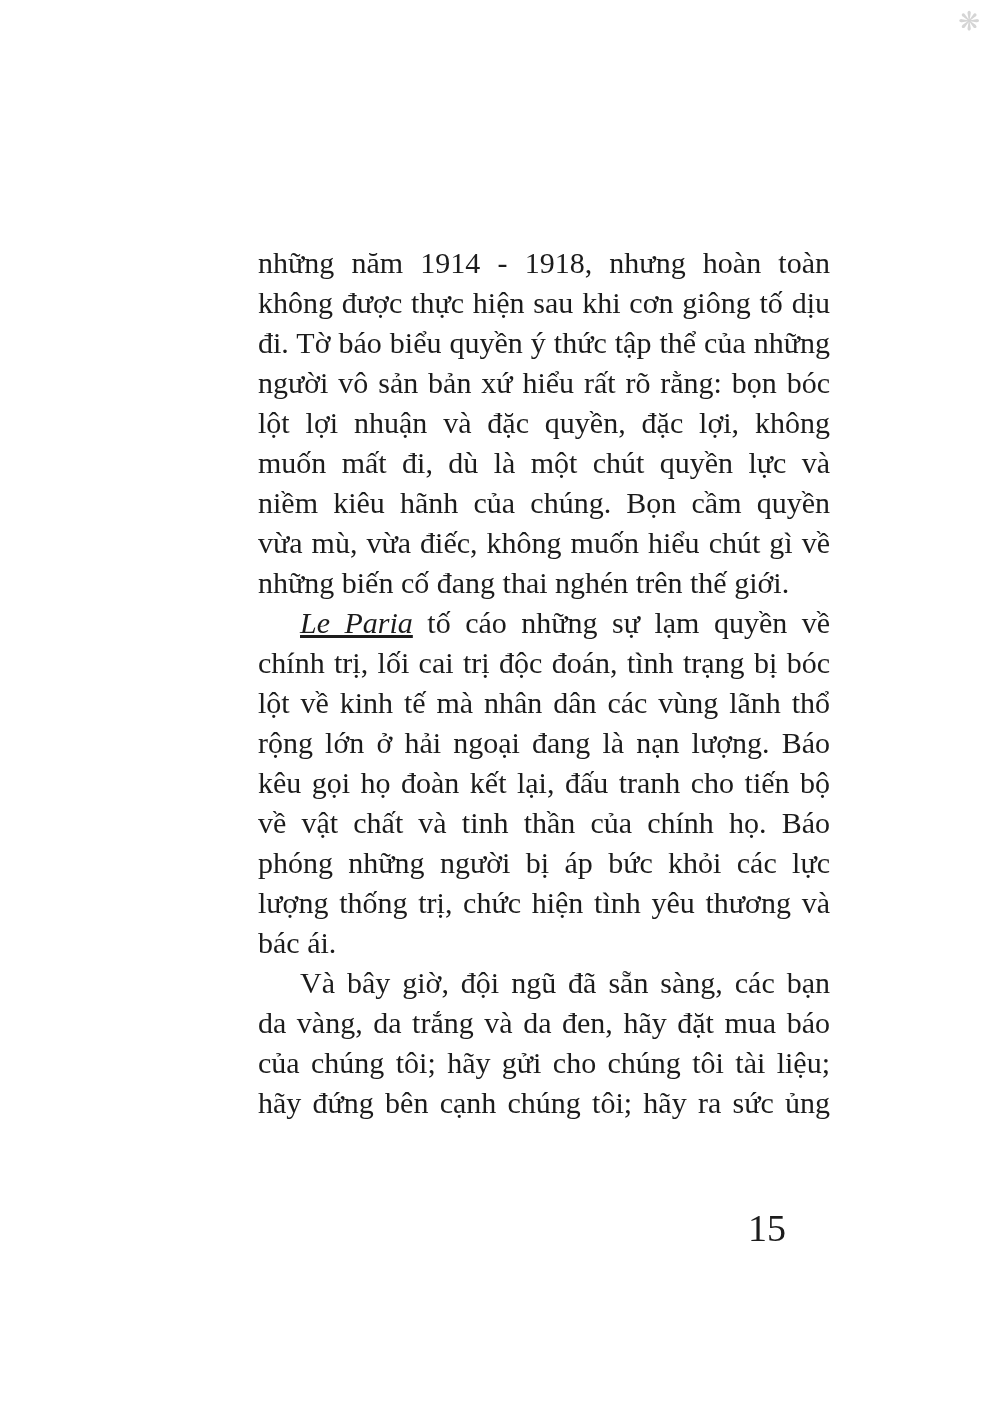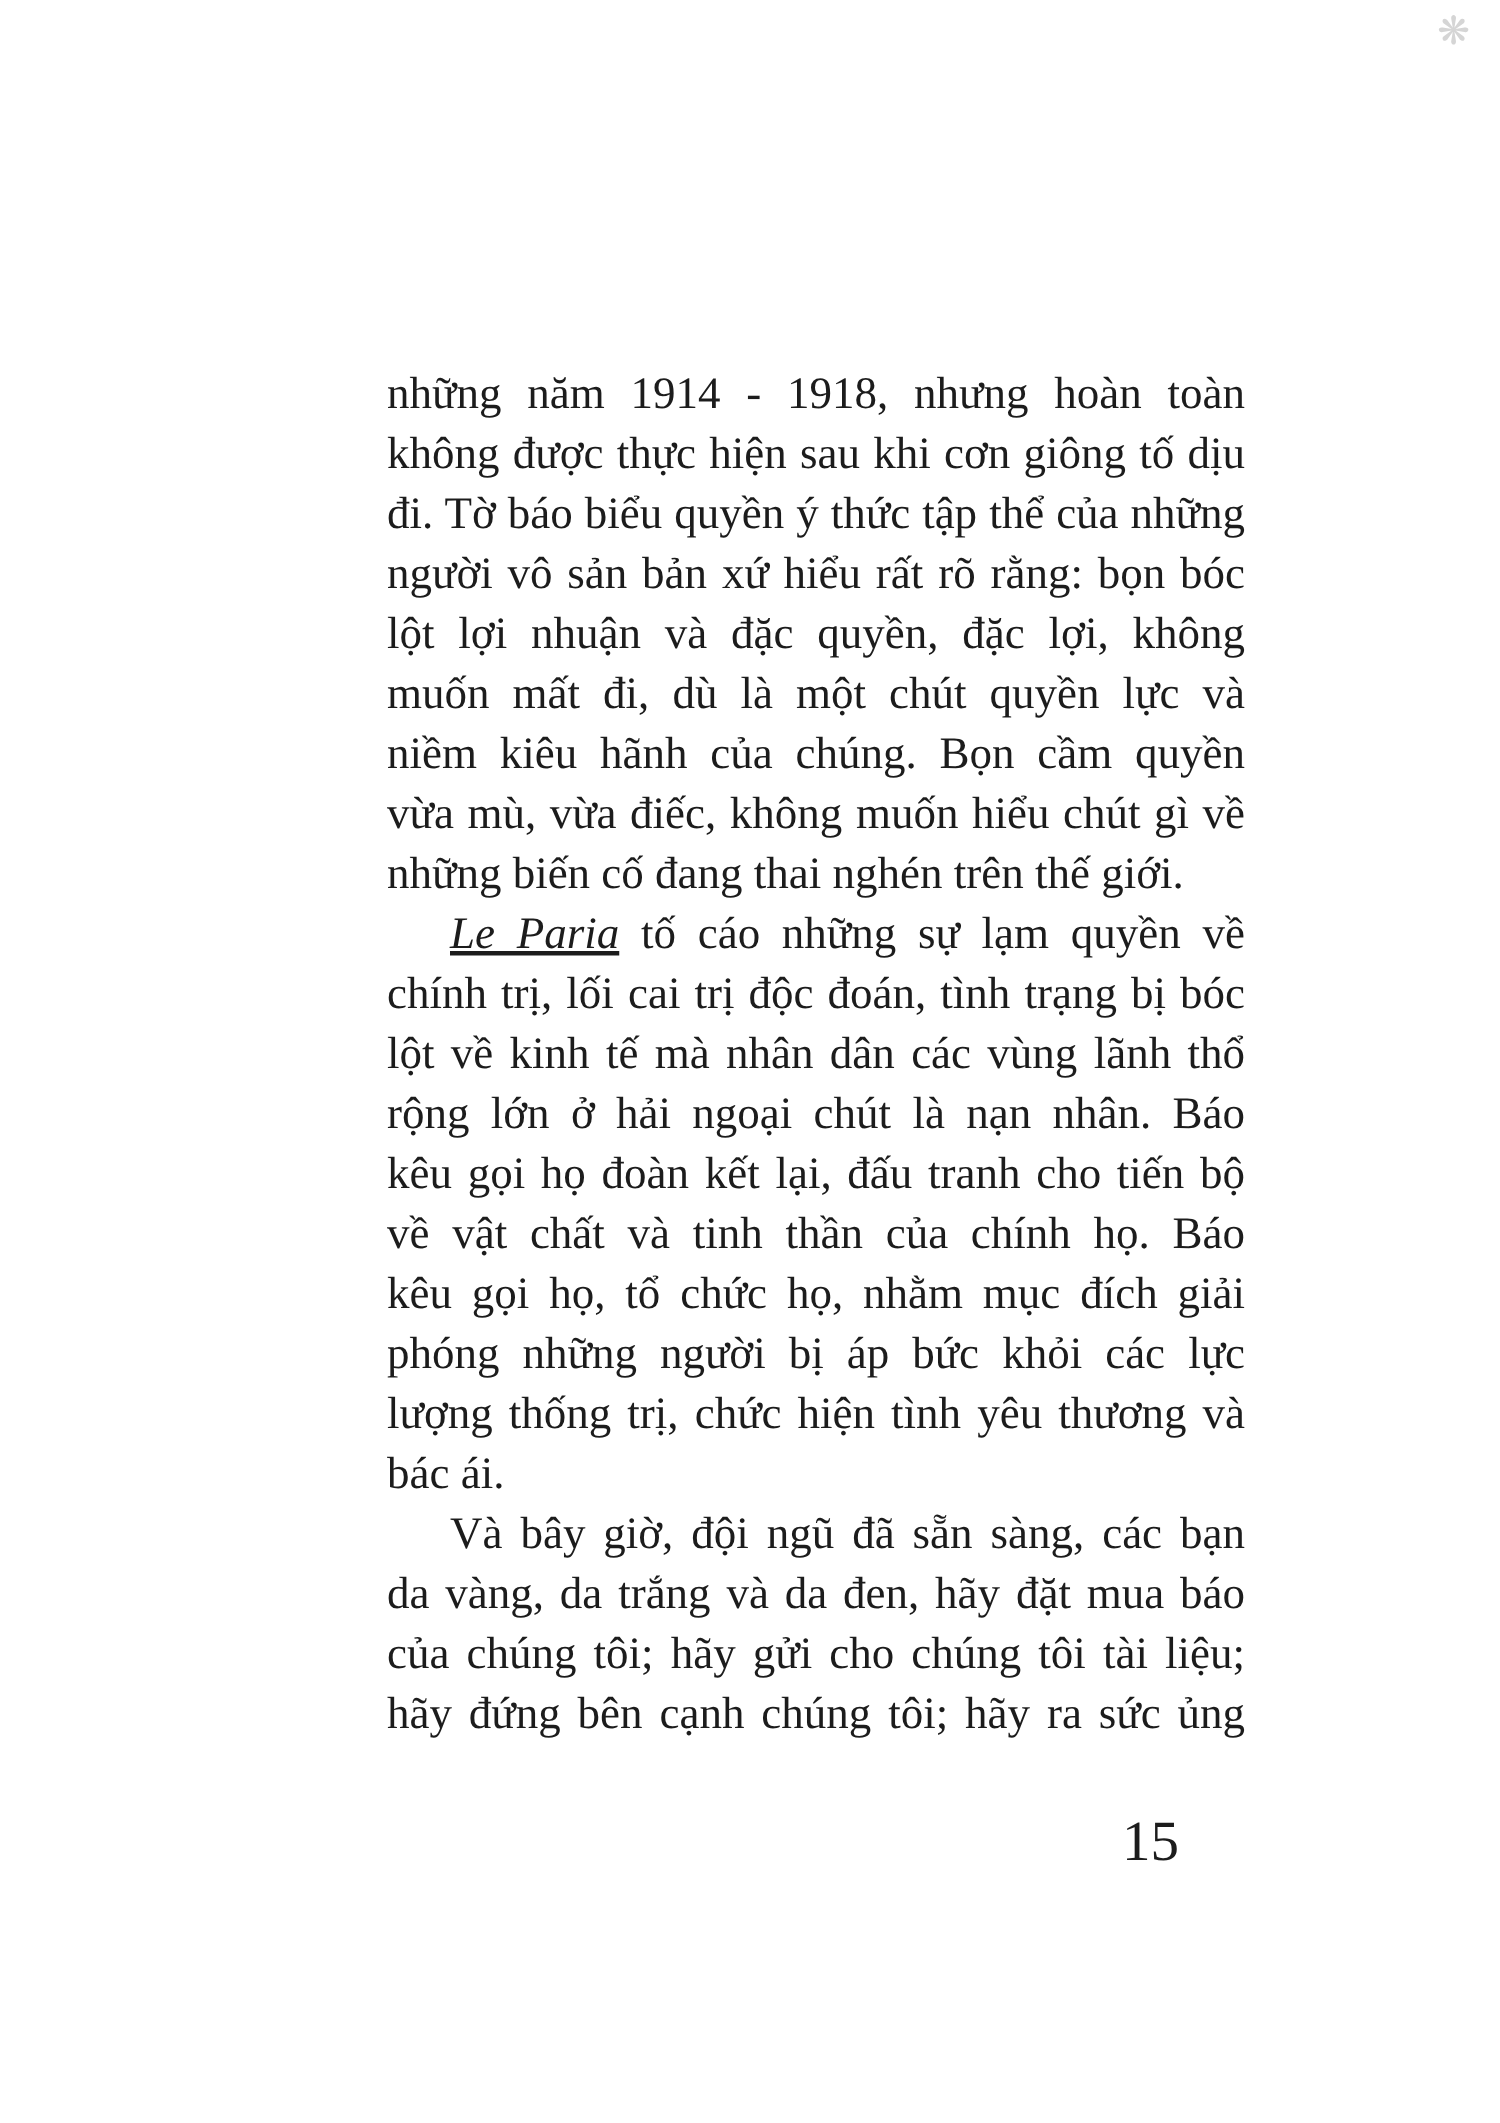--- a/index.html
+++ b/index.html
@@ -82,24 +82,23 @@
         <div class="tline">lột lợi nhuận và đặc quyền, đặc lợi, không</div>
         <div class="tline">muốn mất đi, dù là một chút quyền lực và</div>
         <div class="tline">niềm kiêu hãnh của chúng. Bọn cầm quyền</div>
         <div class="tline">vừa mù, vừa điếc, không muốn hiểu chút gì về</div>
         <div class="tline last">những biến cố đang thai nghén trên thế giới.</div>
       </div>
       <div class="paragraph">
         <div class="tline indent"><i>Le Paria</i> tố cáo những sự lạm quyền về</div>
         <div class="tline">chính trị, lối cai trị độc đoán, tình trạng bị bóc</div>
         <div class="tline">lột về kinh tế mà nhân dân các vùng lãnh thổ</div>
-        <div class="tline">rộng lớn ở hải ngoại chút là nạn nhân. Báo</div>
+        <div class="tline">rộng lớn ở hải ngoại đang là nạn lượng. Báo</div>
         <div class="tline">kêu gọi họ đoàn kết lại, đấu tranh cho tiến bộ</div>
         <div class="tline">về vật chất và tinh thần của chính họ. Báo</div>
-        <div class="tline">kêu gọi họ, tổ chức họ, nhằm mục đích giải</div>
         <div class="tline">phóng những người bị áp bức khỏi các lực</div>
         <div class="tline">lượng thống trị, chức hiện tình yêu thương và</div>
         <div class="tline last">bác ái.</div>
       </div>
       <div class="paragraph">
         <div class="tline indent">Và bây giờ, đội ngũ đã sẵn sàng, các bạn</div>
         <div class="tline">da vàng, da trắng và da đen, hãy đặt mua báo</div>
         <div class="tline">của chúng tôi; hãy gửi cho chúng tôi tài liệu;</div>
         <div class="tline">hãy đứng bên cạnh chúng tôi; hãy ra sức ủng</div>
       </div>

